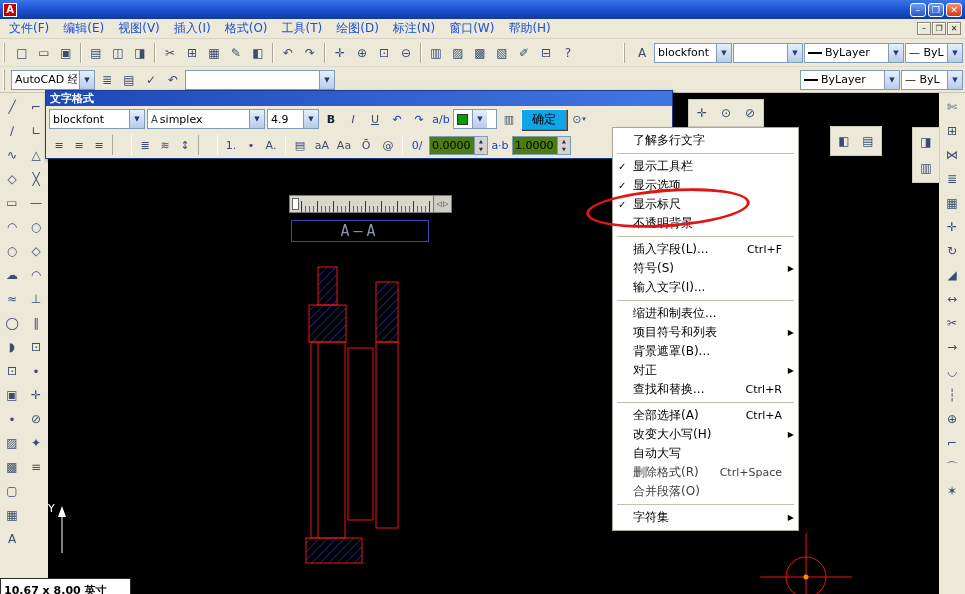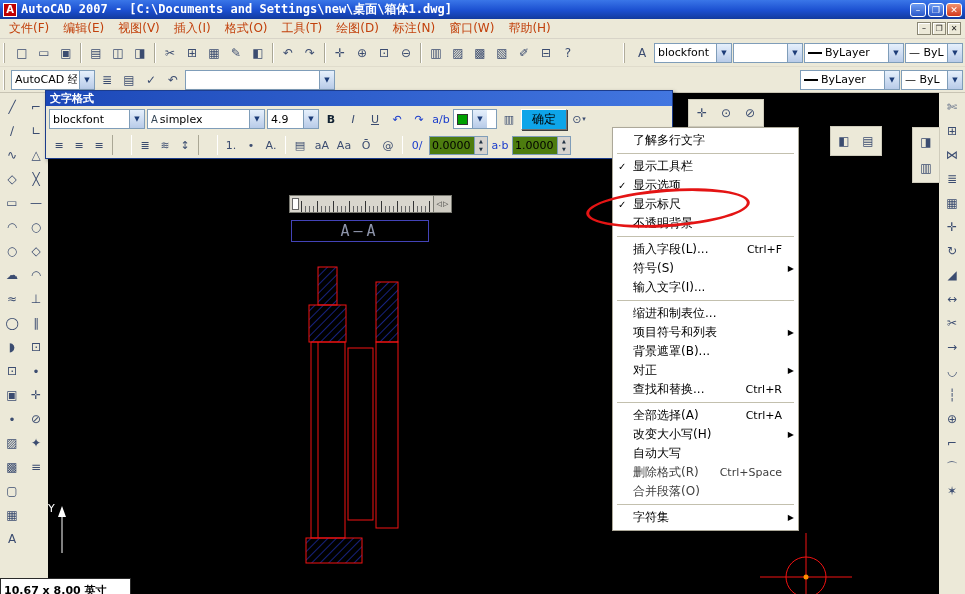--- a/index.html
+++ b/index.html
@@ -9,21 +9,21 @@
 
 .titlebar{height:19px;display:flex;align-items:center;padding:0 3px;background:linear-gradient(180deg,#3a76e8 0%,#1b4fd0 55%,#123a9e 100%);color:#fff}
 .app-icon{width:14px;height:14px;background:#c00000;color:#fff;font-size:10px;font-weight:bold;display:flex;align-items:center;justify-content:center;border:1px solid #fff;margin-right:4px;flex:none}
 .title-text{font-family:"DejaVu Sans Mono","Liberation Mono",monospace;font-weight:bold;font-size:12px;white-space:nowrap;overflow:hidden}
 .win-btns{margin-left:auto;display:flex;gap:2px}
 .win-btn{width:16px;height:14px;border:1px solid #fff;border-radius:3px;background:linear-gradient(180deg,#6e9cf2,#2a58c8);color:#fff;font-size:9px;line-height:12px;text-align:center;cursor:default}
 .win-btn.close{background:linear-gradient(180deg,#f0936e,#d2381c)}
 
 .menubar{height:20px;display:flex;align-items:center;background:#ece9d8;border-bottom:1px solid #d8d4c8;padding:0 2px}
 .menu-items{display:flex;height:100%;align-items:center}
-.menu-item{padding:2px 7px;color:#c2410c;cursor:default;white-space:nowrap}
+.menu-item{padding:2px 7px;color:#1d4ed8;cursor:default;white-space:nowrap}
 .mdi-btns{margin-left:auto;display:flex;gap:1px;padding-right:2px}
 .mdi-btn{width:14px;height:13px;border:1px solid #8a8774;background:#ece9d8;font-size:8px;line-height:11px;text-align:center;color:#222;box-shadow:inset 1px 1px 0 #fff}
 
 .toolbar{display:flex;align-items:center;background:#ece9d8;padding:1px 2px;gap:1px;overflow:hidden}
 .row1{height:28px;border-bottom:1px solid #e0dccc}
 .row2{height:26px;border-bottom:1px solid #c8c4b4}
 .tbtns{display:flex;align-items:center}
 .tbtn{width:22px;height:22px;display:flex;align-items:center;justify-content:center;font-size:12px;color:#3b4c70;cursor:default;flex:none}
 .tbtn .glyph{pointer-events:none}
 .tbtn.separator{width:1px;height:20px;margin:0 3px;border-left:1px solid #aaa795;border-right:1px solid #fff}
@@ -92,21 +92,20 @@
 .right-frag{position:absolute;left:912px;top:127px;display:flex;flex-direction:column;background:#ece9d8;border:1px solid #cfccbc;padding:1px;z-index:3}
 .right-frag .tbtn{width:24px;height:26px}
 </style>
 </head>
 <body>
 
 <div class="app">
 
   <div class="titlebar">
     <span class="app-icon">A</span>
-    <span class="title-text">AutoCAD 2007 - [C:\Documents and Settings\new\桌面\箱体1.dwg]</span>
     <span class="win-btns">
       <span class="win-btn">–</span>
       <span class="win-btn">❐</span>
       <span class="win-btn close">✕</span>
     </span>
   </div>
 
   <div class="menubar">
     <div class="menu-items">
 

